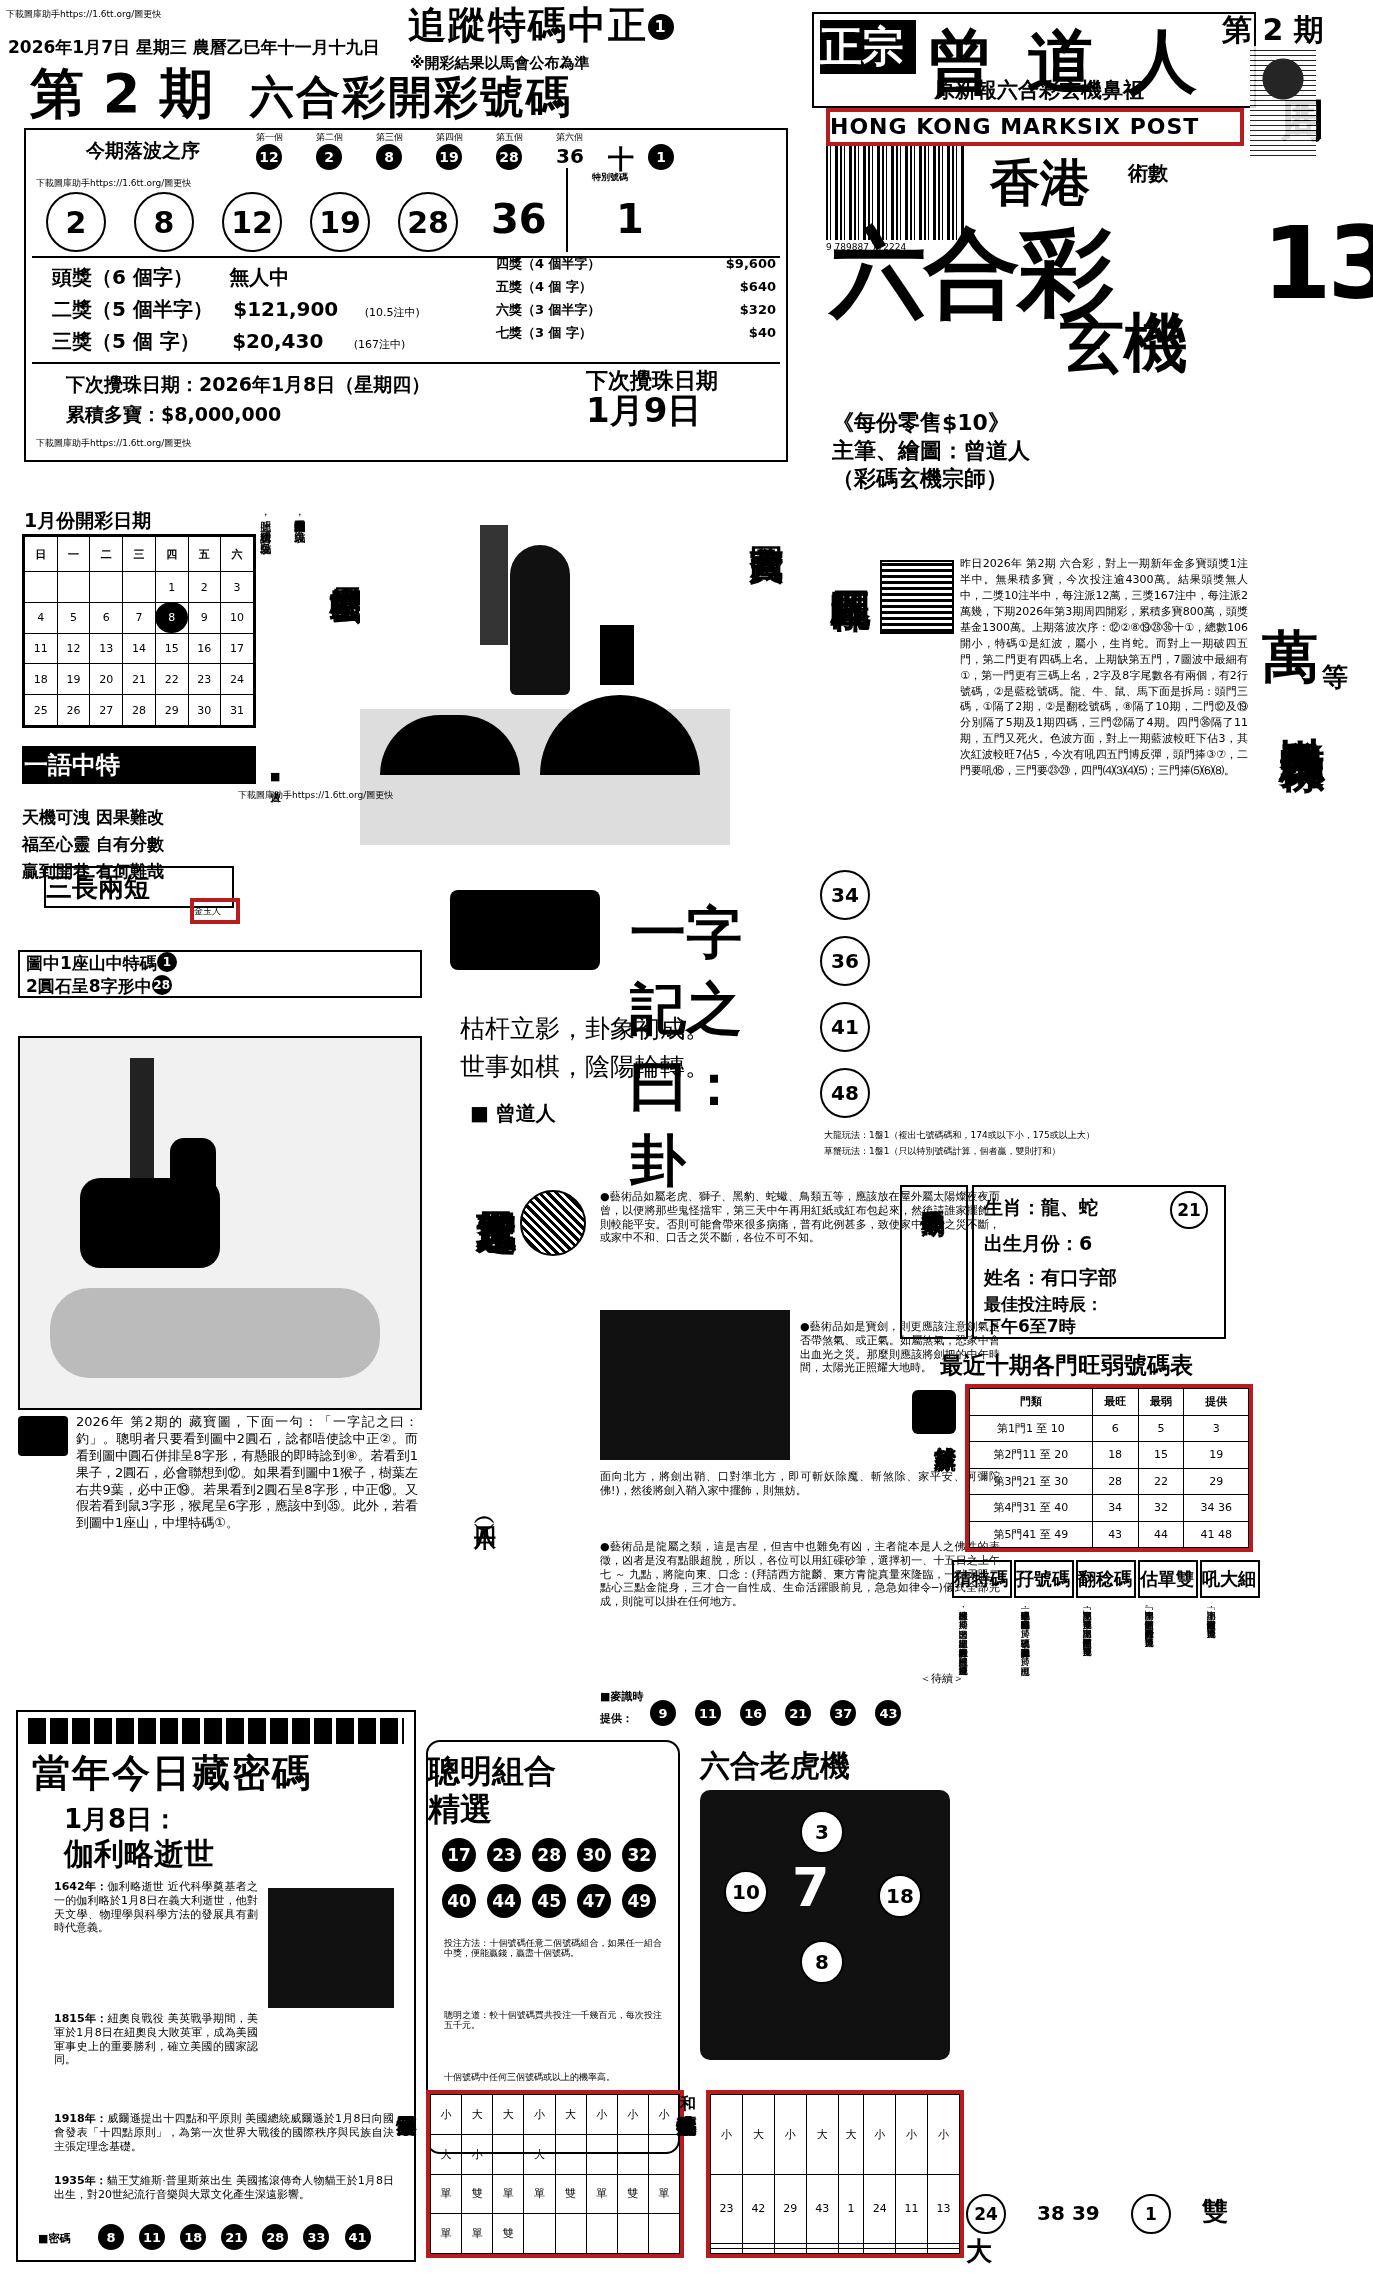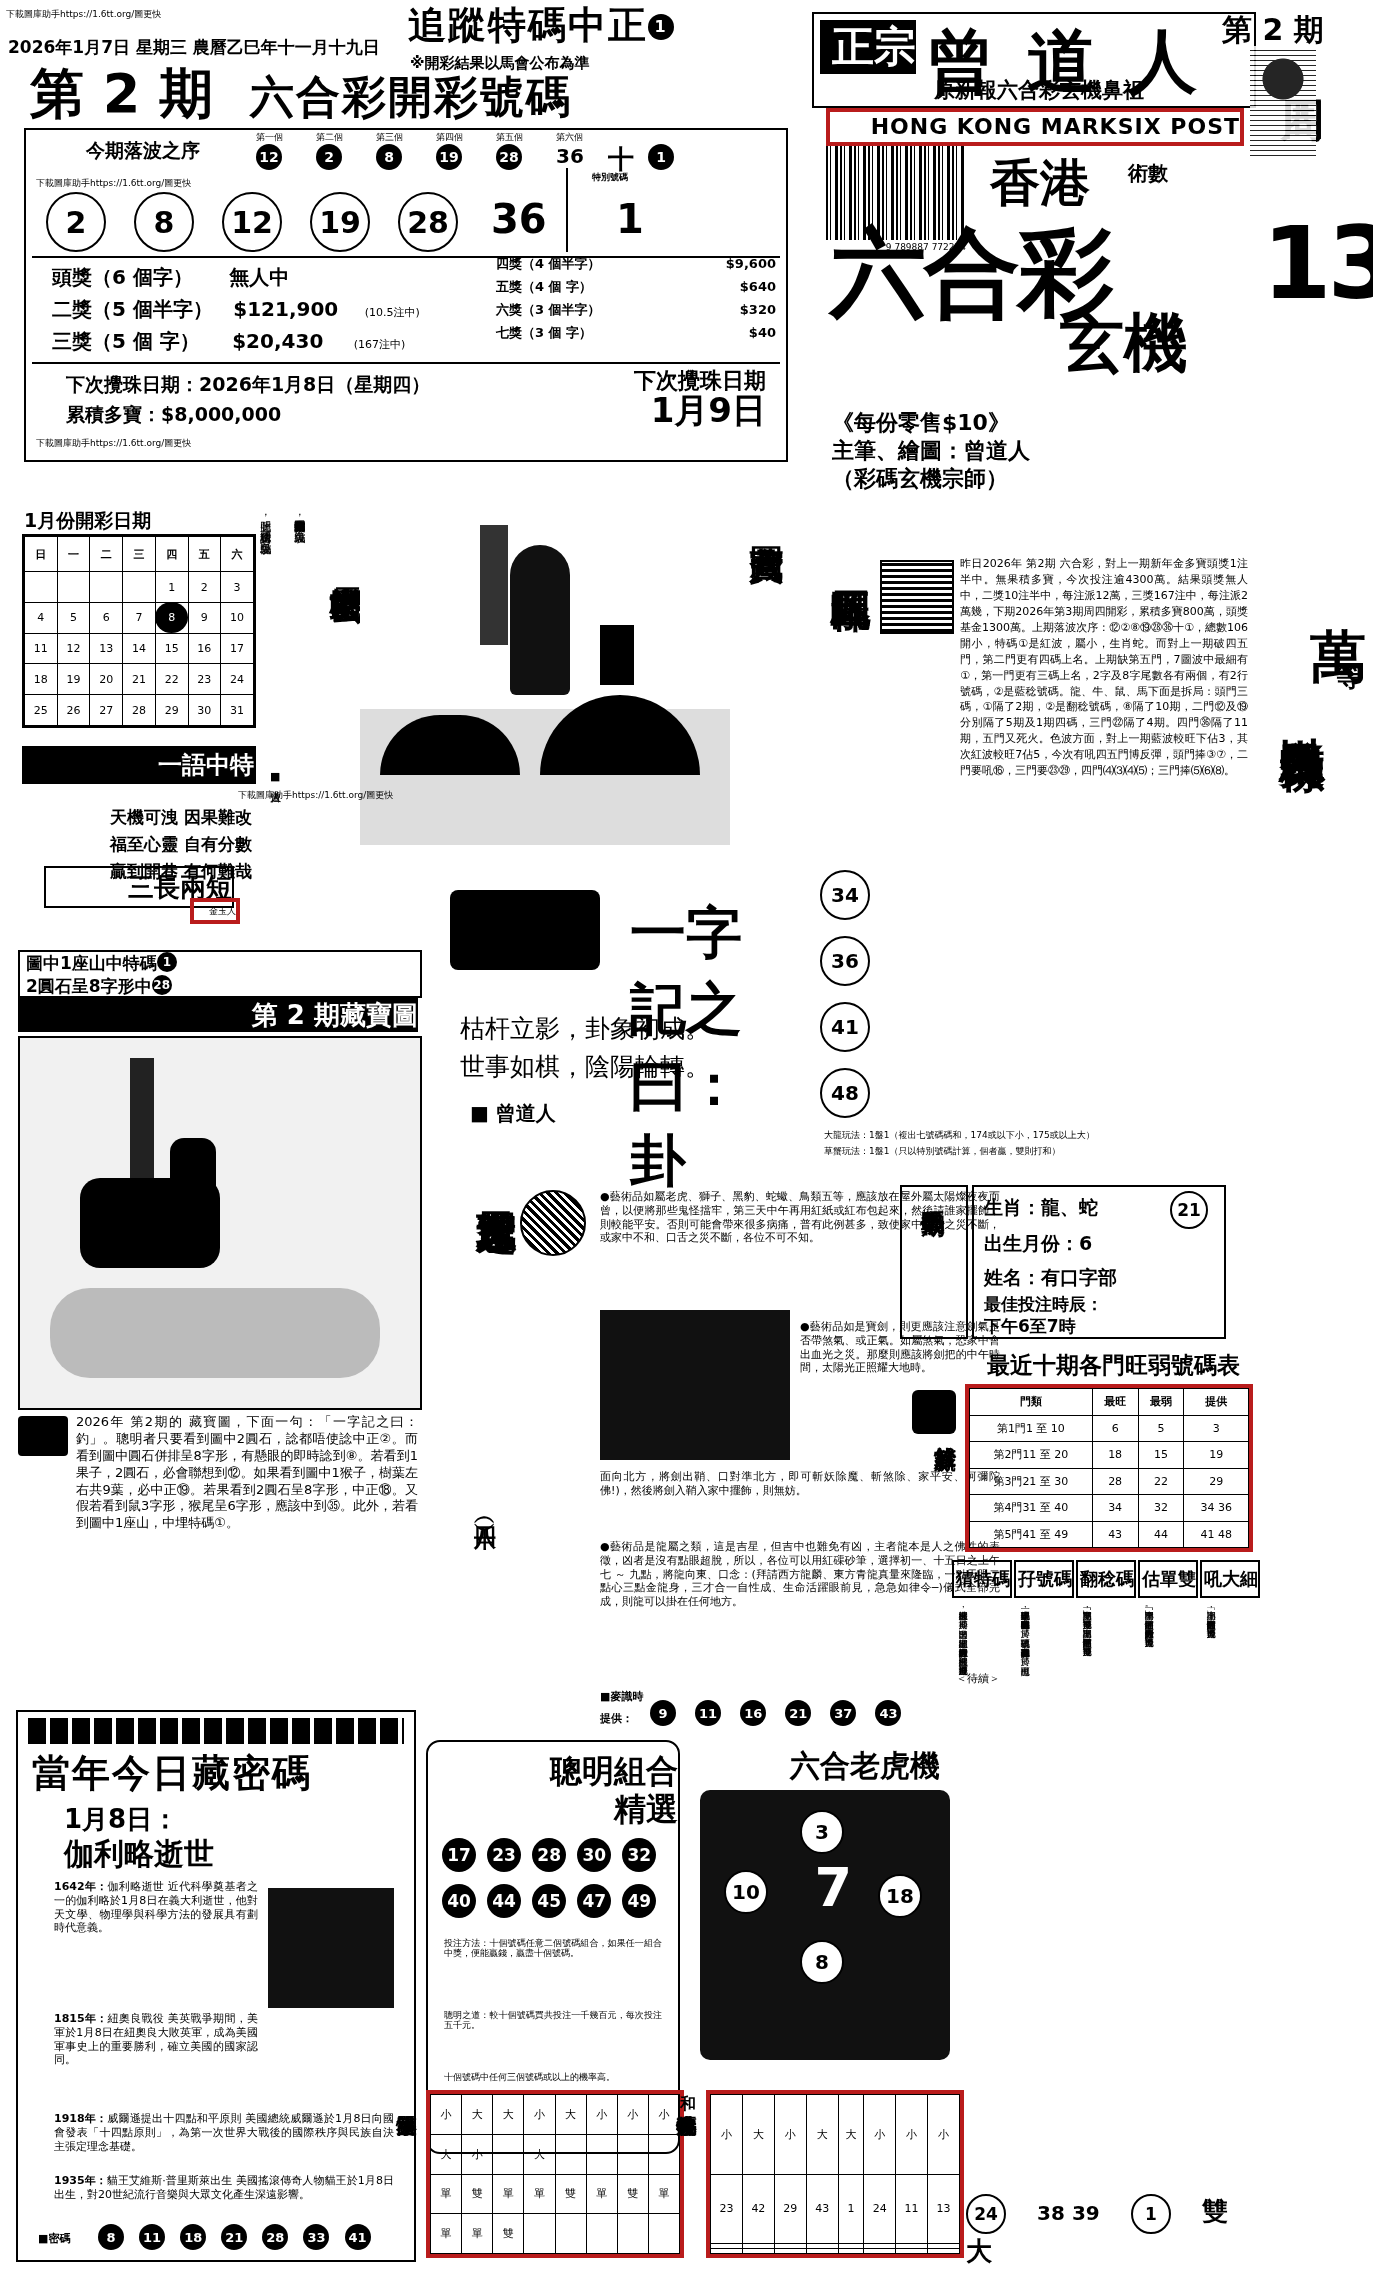--- a/index.html
+++ b/index.html
@@ -1,21 +1,21 @@
 <!DOCTYPE html>
 <html><head>
 <meta charset="utf-8">
 <style>
   html,body{margin:0;padding:0;background:#fff;}
   body{width:1373px;height:2274px;position:relative;font-family:"DejaVu Sans","Liberation Sans",sans-serif;color:#000;}
   .page{position:relative;width:1373px;height:2274px;overflow:hidden;background:#fff;}
   .abs{position:absolute;}
   .bd{border:2px solid #000;}
   .bd1{border:4px solid #b91c1c;}
-  .ctr{text-align:right;}
+  .ctr{text-align:left;}
   .vert{writing-mode:vertical-rl;text-orientation:upright;}
   .b{font-weight:bold;}
   .tiny{font-size:9px;line-height:1.15;}
   .sm{font-size:11px;line-height:1.25;}
   .md{font-size:13px;line-height:1.3;}
   .ball{border-radius:50%;background:#fff;border:2px solid #000;display:flex;align-items:center;justify-content:center;font-weight:bold;}
   .ballk{border-radius:50%;background:#000;color:#fff;display:flex;align-items:center;justify-content:center;font-weight:bold;}
   table{border-collapse:collapse;}
   td,th{border:1px solid #000;text-align:center;font-size:11px;padding:0;}
   .serif{font-family:"DejaVu Serif","Liberation Serif",serif;}
@@ -227,21 +227,20 @@
     <div class="ctr b" style="font-size:17px;line-height:1.6;">贏到開巷 有何難哉</div>
   </div>
   <div class="abs bd ctr b" style="left:44px;top:866px;width:186px;height:38px;font-size:26px;line-height:38px;">三長兩短</div>
   <div class="abs bd1 ctr tiny" style="left:190px;top:898px;width:42px;height:18px;line-height:18px;">金玉人</div>
   <div class="abs vert sm" style="left:268px;top:770px;height:150px;">■曾道人</div>
 
   <div class="abs bd" style="left:18px;top:950px;width:400px;height:44px;">
     <span class="b" style="font-size:17px;margin-left:6px;">圖中1座山中特碼</span><span class="ballk" style="display:inline-flex;width:20px;height:20px;font-size:12px;vertical-align:3px;">1</span>
     <div><span class="b" style="font-size:17px;margin-left:6px;">2圓石呈8字形中</span><span class="ballk" style="display:inline-flex;width:20px;height:20px;font-size:12px;vertical-align:3px;">28</span></div>
   </div>
-  <div class="abs ctr b" style="left:18px;top:998px;width:400px;height:34px;background:#000;color:#fff;font-size:26px;line-height:34px;">第 2 期藏寶圖</div>
   <div class="abs bd" style="left:18px;top:1036px;width:400px;height:370px;background:#f1f1f1;">
     <div class="abs" style="left:110px;top:20px;width:24px;height:140px;background:#222;"></div>
     <div class="abs" style="left:60px;top:140px;width:140px;height:90px;background:#000;border-radius:20px;"></div>
     <div class="abs" style="left:150px;top:100px;width:46px;height:70px;background:#000;border-radius:14px;"></div>
     <div class="abs" style="left:30px;top:250px;width:330px;height:90px;background:#bbb;border-radius:40px;"></div>
   </div>
   <div class="abs" style="left:18px;top:1416px;width:50px;height:40px;background:#000;border-radius:4px;"></div>
   <div class="abs md" style="left:76px;top:1414px;width:342px;text-align:justify;">2026年 第2期的 藏寶圖，下面一句：「一字記之曰：釣」。聰明者只要看到圖中2圓石，諗都唔使諗中正②。而看到圖中圓石併排呈8字形，有懸眼的即時諗到⑧。若看到1果子，2圓石，必會聯想到⑫。如果看到圖中1猴子，樹葉左右共9葉，必中正⑲。若果看到2圓石呈8字形，中正⑱。又假若看到鼠3字形，猴尾呈6字形，應該中到㉟。此外，若看到圖中1座山，中埋特碼①。</div>
 
   <div class="abs" style="left:440px;top:880px;width:330px;height:120px;">

